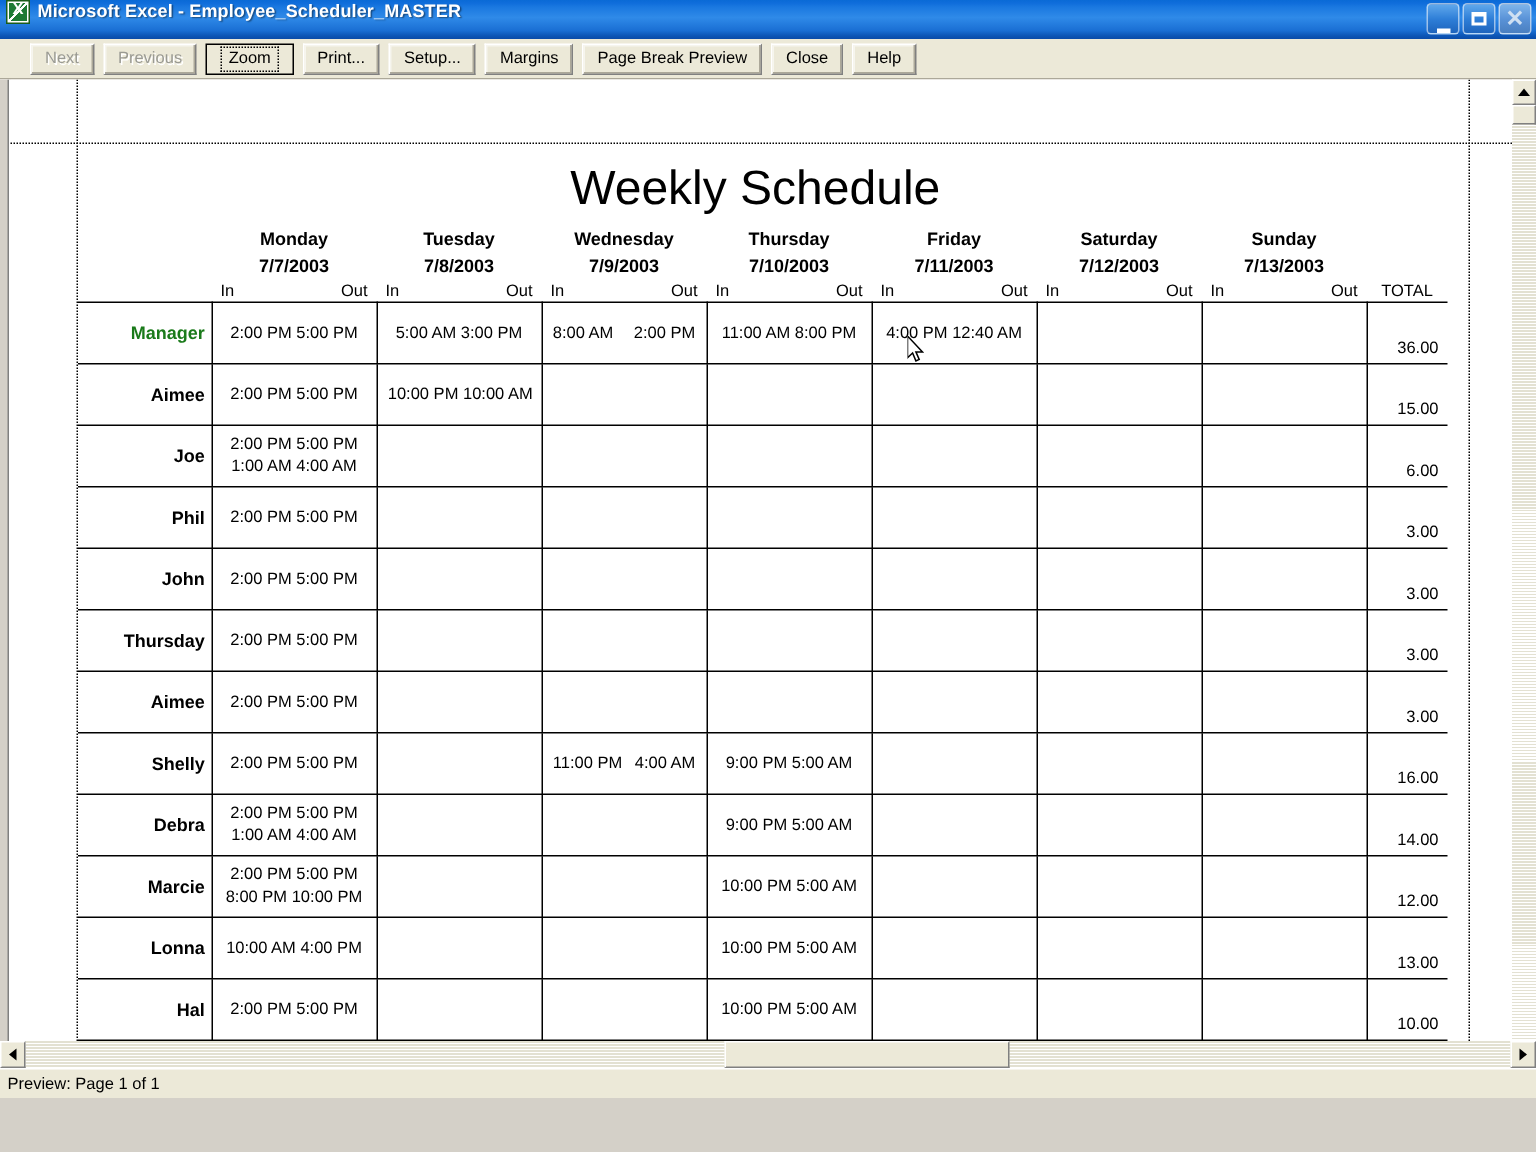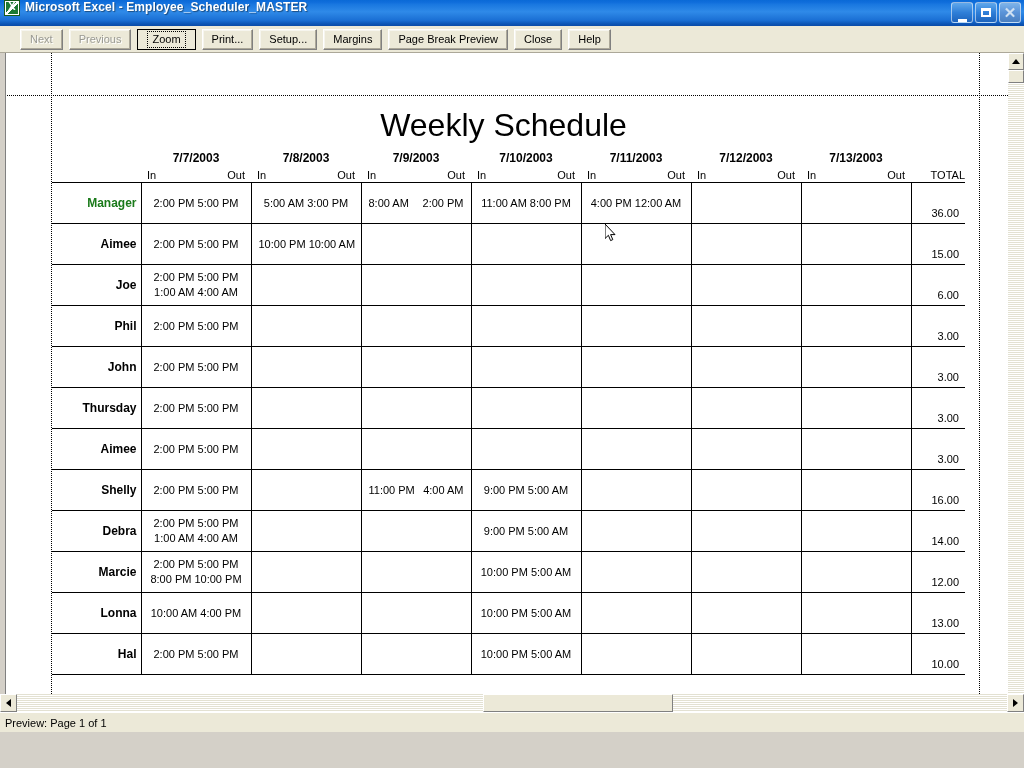--- a/index.html
+++ b/index.html
@@ -234,21 +234,21 @@
     height: 16px;
     vertical-align: bottom;
     border: none;
     font: 11px "Liberation Sans", sans-serif;
   }
   .hdr-io .io-wrap {
     display: flex;
     justify-content: space-between;
   }
   .hdr-total {
-    text-align: right;
+    text-align: center;
     font: 11px "Liberation Sans", sans-serif;
     vertical-align: bottom;
     padding: 0 0 1px 0;
     border: none;
   }
   .hdr-blank { border: none; }
 
   tbody tr { height: 41px; }
   tbody td {
     border: 1px solid #000000;
@@ -590,20 +590,31 @@
               <col class="c-day">
               <col class="c-day">
               <col class="c-day">
               <col class="c-day">
               <col class="c-day">
               <col class="c-day">
               <col class="c-day">
               <col class="c-total">
             </colgroup>
           <thead>
+            <tr id="hdr-row-day">
+                <td class="hdr-blank"></td>
+                <td class="hdr-day">Monday</td>
+                <td class="hdr-day">Tuesday</td>
+                <td class="hdr-day">Wednesday</td>
+                <td class="hdr-day">Thursday</td>
+                <td class="hdr-day">Friday</td>
+                <td class="hdr-day">Saturday</td>
+                <td class="hdr-day">Sunday</td>
+                <td class="hdr-blank"></td>
+              </tr>
             <tr id="hdr-row-date">
                 <td class="hdr-blank"></td>
                 <td class="hdr-date">7/7/2003</td>
                 <td class="hdr-date">7/8/2003</td>
                 <td class="hdr-date">7/9/2003</td>
                 <td class="hdr-date">7/10/2003</td>
                 <td class="hdr-date">7/11/2003</td>
                 <td class="hdr-date">7/12/2003</td>
                 <td class="hdr-date">7/13/2003</td>
                 <td class="hdr-blank"></td>
@@ -667,21 +678,21 @@
                 <td class="daycell spread">
                   <span class="shift">
                     <span>8:00 AM</span>
                     <span>2:00 PM</span>
                   </span>
                 </td>
                 <td class="daycell">
                   <span class="shift">11:00 AM 8:00 PM</span>
                 </td>
                 <td class="daycell">
-                  <span class="shift">4:00 PM 12:00 AM</span>
+                  <span class="shift">4:00 PM 12:40 AM</span>
                 </td>
                 <td class="daycell"></td>
                 <td class="daycell"></td>
                 <td class="total">36.00</td>
               </tr>
               <tr>
                 <td class="name">Aimee</td>
                 <td class="daycell">
                   <span class="shift">2:00 PM 5:00 PM</span>
                 </td>

